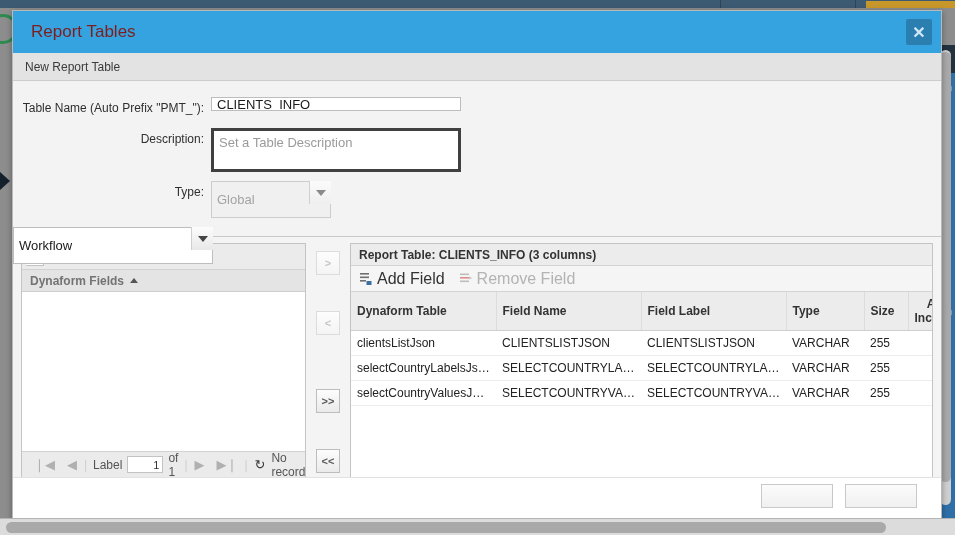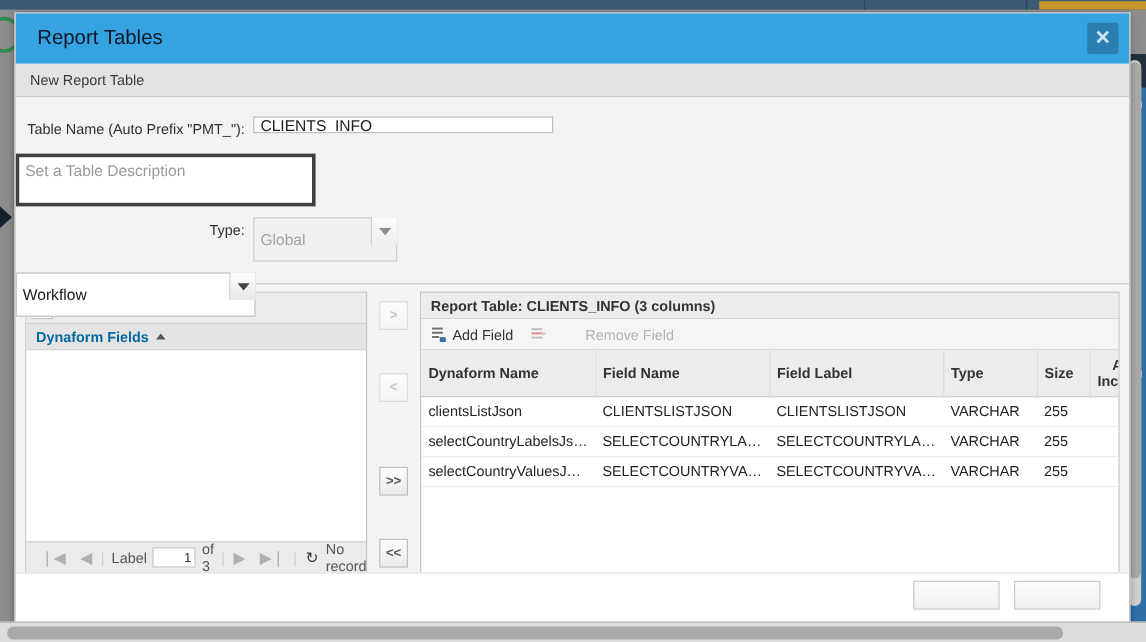--- a/index.html
+++ b/index.html
@@ -81,21 +81,21 @@
     overflow: hidden;
   }
   #titlebar {
     height: 42px; flex: none;
     background: #35a3e0;
     display: flex; align-items: center;
     padding: 0 8px 0 18px;
     position: relative;
   }
   #title-text {
-    color: #0f172a; font-size: 17px;
+    color: #7f1d1d; font-size: 17px;
   }
   #close-btn {
     position: absolute; right: 9px; top: 8px;
     width: 26px; height: 26px;
     background: #2a7fb0;
     color: #cfe7f6;
     font-size: 16px; font-weight: bold;
     display: flex; align-items: center; justify-content: center;
     cursor: pointer;
     border-radius: 2px;
@@ -189,21 +189,21 @@
     width: 18px; height: 19px; border: 1px solid #c3c3c3;
     border-left: none; background: #fff;
     display: flex; align-items: center; justify-content: center;
     font-size: 12px; color: #555; cursor: pointer;
   }
   #filter-label { padding: 0 6px; font-size: 12px; color: #444; }
   #grid-header {
     height: 22px; flex: none;
     background: #e4e4e4; border-bottom: 1px solid #cfcfcf;
     display: flex; align-items: center; padding-left: 8px;
-    font-size: 12px; font-weight: bold; color: #0369a1;
+    font-size: 12px; font-weight: bold; color: #737373;
   }
   #sort-asc-icon {
     margin-left: 6px;
     width: 0; height: 0;
     border-left: 4px solid transparent;
     border-right: 4px solid transparent;
     border-bottom: 5px solid #555;
   }
   #grid-body { flex: 1; background: #fff; }
   #pager {
@@ -258,23 +258,23 @@
     display: flex; align-items: center; padding-left: 8px;
     font-size: 12px; font-weight: bold; color: #333;
   }
   #rt-toolbar {
     height: 26px; flex: none;
     background: #f5f5f5; border-bottom: 1px solid #d4d4d4;
     display: flex; align-items: center; padding-left: 8px;
   }
   .tb-btn {
     display: flex; align-items: center; margin-right: 14px;
-    font-size: 12px; color: #333; cursor: pointer;
-  }
-  .tb-btn.disabled { color: #b3b3b3; cursor: default; gap: 28px; }
+    font-size: 16px; color: #333; cursor: pointer;
+  }
+  .tb-btn.disabled { color: #b3b3b3; cursor: default; }
   .tb-ico { margin-right: 4px; display: inline-flex; }
   #rt-table { width: 100%; border-collapse: collapse; table-layout: fixed; }
   #rt-table th {
     background: #ececec;
     border-bottom: 1px solid #cfcfcf;
     border-right: 1px solid #dcdcdc;
     font-size: 12px; font-weight: bold; color: #333;
     padding: 5px 6px; text-align: left; height: 38px;
     vertical-align: middle;
   }
@@ -349,20 +349,21 @@
   <div id="subheader">New Report Table</div>
 
   <div id="form-area">
 
     <div class="frow">
       <div class="flabel">Table Name (Auto Prefix "PMT_"):</div>
       <input id="table-name-input" class="finput" type="text" value="CLIENTS_INFO" style="">
     </div>
 
     <div class="frow">
+      <div class="flabel">Description:</div>
       <textarea id="description-input" placeholder="Set a Table Description" style=""></textarea>
     </div>
 
     <div class="frow">
       <div class="flabel">Type:</div>
       <div class="selwrap">
         <div id="type-select" class="sel disabled">
           <span>Global</span>
           <span class="arrowbox">
               <span class="caret"></span>
@@ -395,21 +396,21 @@
         <span>Dynaform Fields</span>
         <span id="sort-asc-icon"></span>
       </div>
       <div id="grid-body"></div>
       <div id="pager">
         <span class="pg-ico">❘◀</span>
         <span class="pg-ico">◀</span>
         <span class="pg-sep">|</span>
         <span style="padding:0 5px">Label</span>
         <input id="page-num-input" type="text" value="1" style="">
-        <span style="padding:0 5px">of 3</span>
+        <span style="padding:0 5px">of 1</span>
         <span class="pg-sep">|</span>
         <span class="pg-ico">▶</span>
         <span class="pg-ico">▶❘</span>
         <span class="pg-sep">|</span>
         <span id="pg-refresh">↻</span>
         <span>No record</span>
       </div>
     </div>
 
     <div id="transfer-col">
@@ -452,21 +453,21 @@
           <colgroup>
             <col style="width:145px">
               <col style="width:145px">
               <col style="width:145px">
             <col style="width:78px">
               <col style="width:44px">
               <col style="width:65px">
           </colgroup>
           <thead>
             <tr>
-              <th>Dynaform Name</th>
+              <th>Dynaform Table</th>
               <th>Field Name</th>
               <th>Field Label</th>
               <th>Type</th>
               <th>Size</th>
               <th class="ctr">Auto Increment</th>
             </tr>
           </thead>
           <tbody>
             <tr>
               <td>clientsListJson</td>

